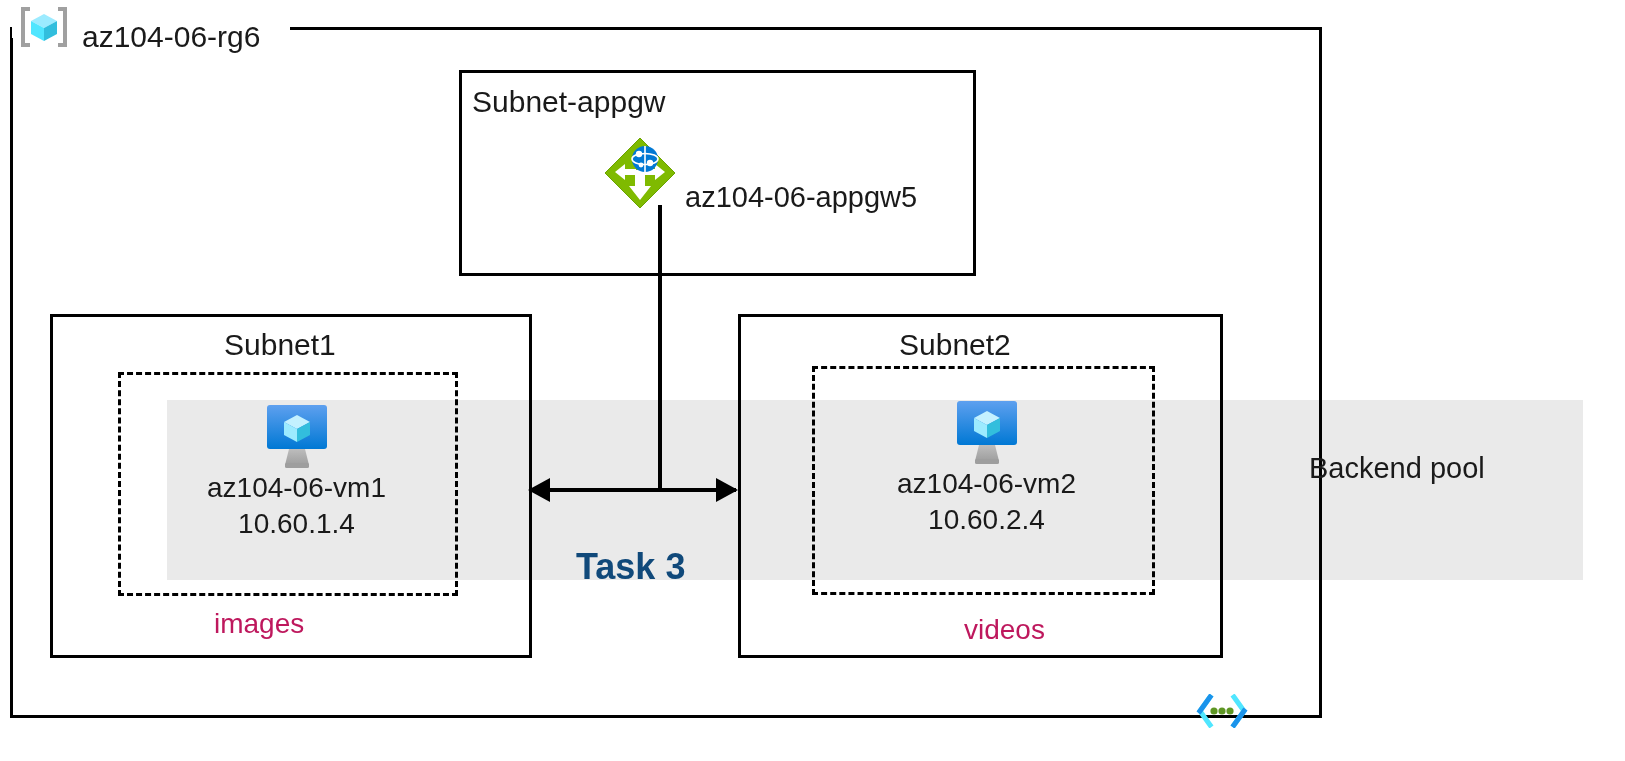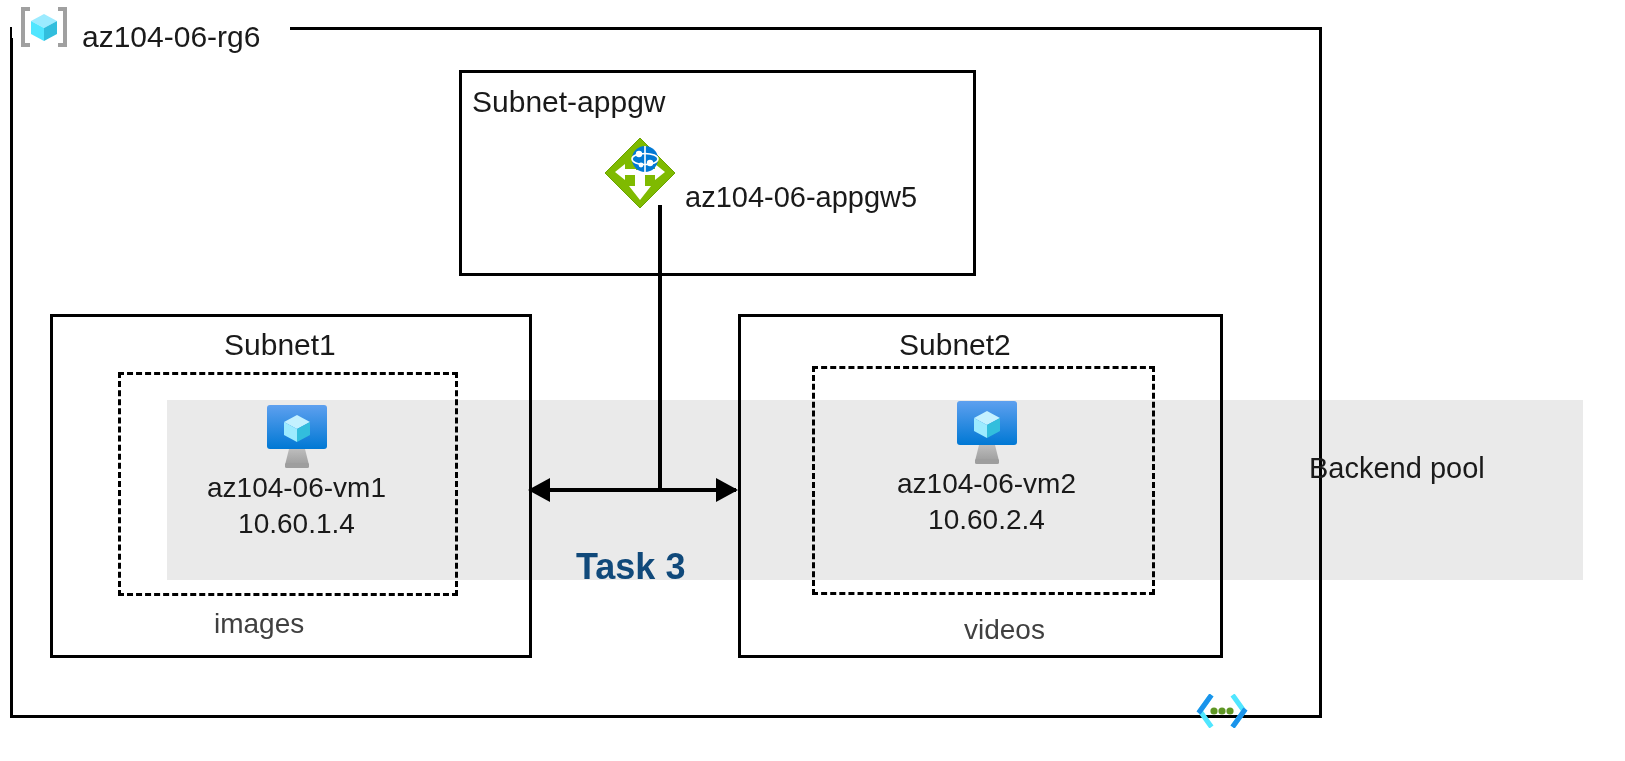--- a/index.html
+++ b/index.html
@@ -41,21 +41,21 @@
   .dashed1{left:118px;top:372px;width:340px;height:224px;}
   .dashed2{left:812px;top:366px;width:343px;height:229px;}
 
   
   .vm-block{position:absolute;text-align:center;z-index:7;}
   .vm1{left:176px;top:402px;width:241px;}
   .vm2{left:866px;top:398px;width:241px;}
   .vm-icon{width:76px;height:68px;margin:0 auto;display:block;}
   .vm-line{font-size:28px;line-height:36px;color:#1a1a1a;white-space:nowrap;}
 
-  .subnet-footer{position:absolute;font-size:28px;line-height:34px;color:#404040;
+  .subnet-footer{position:absolute;font-size:28px;line-height:34px;color:#be185d;
                  white-space:nowrap;z-index:7;}
   .f-images{left:214px;top:607px;}
   .f-videos{left:930px;top:613px;margin-left:34px;}
 
   
   .appgw-icon{position:absolute;left:603px;top:136px;width:74px;height:74px;z-index:7;}
   .appgw-labels{position:absolute;left:685px;top:142px;z-index:7;}
   .appgw-labels div{font-size:29px;line-height:38px;color:#1a1a1a;white-space:nowrap;margin-top:36px;}
 
   

